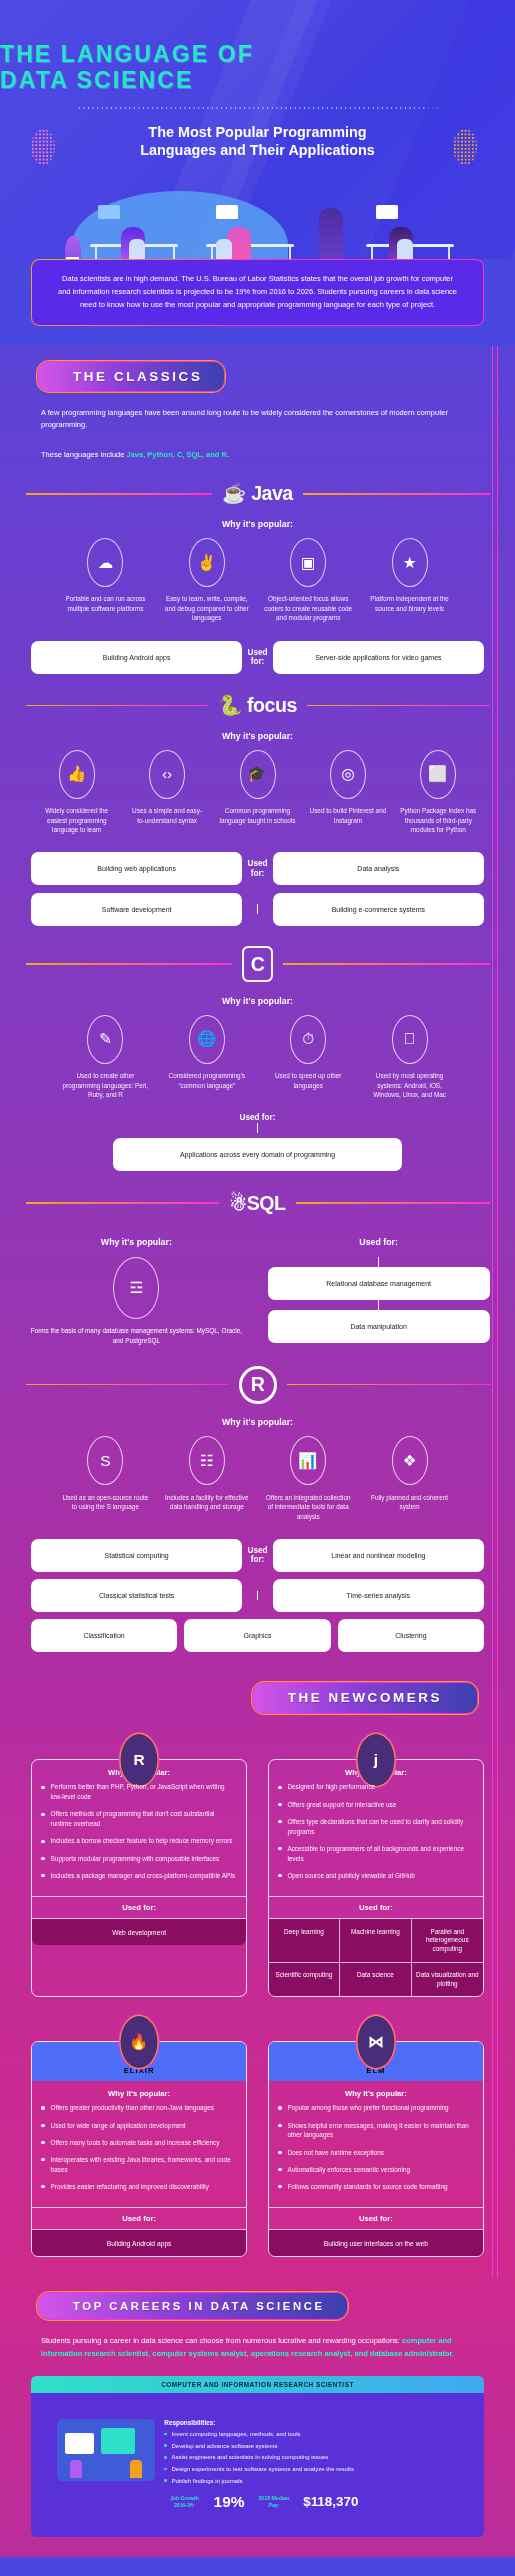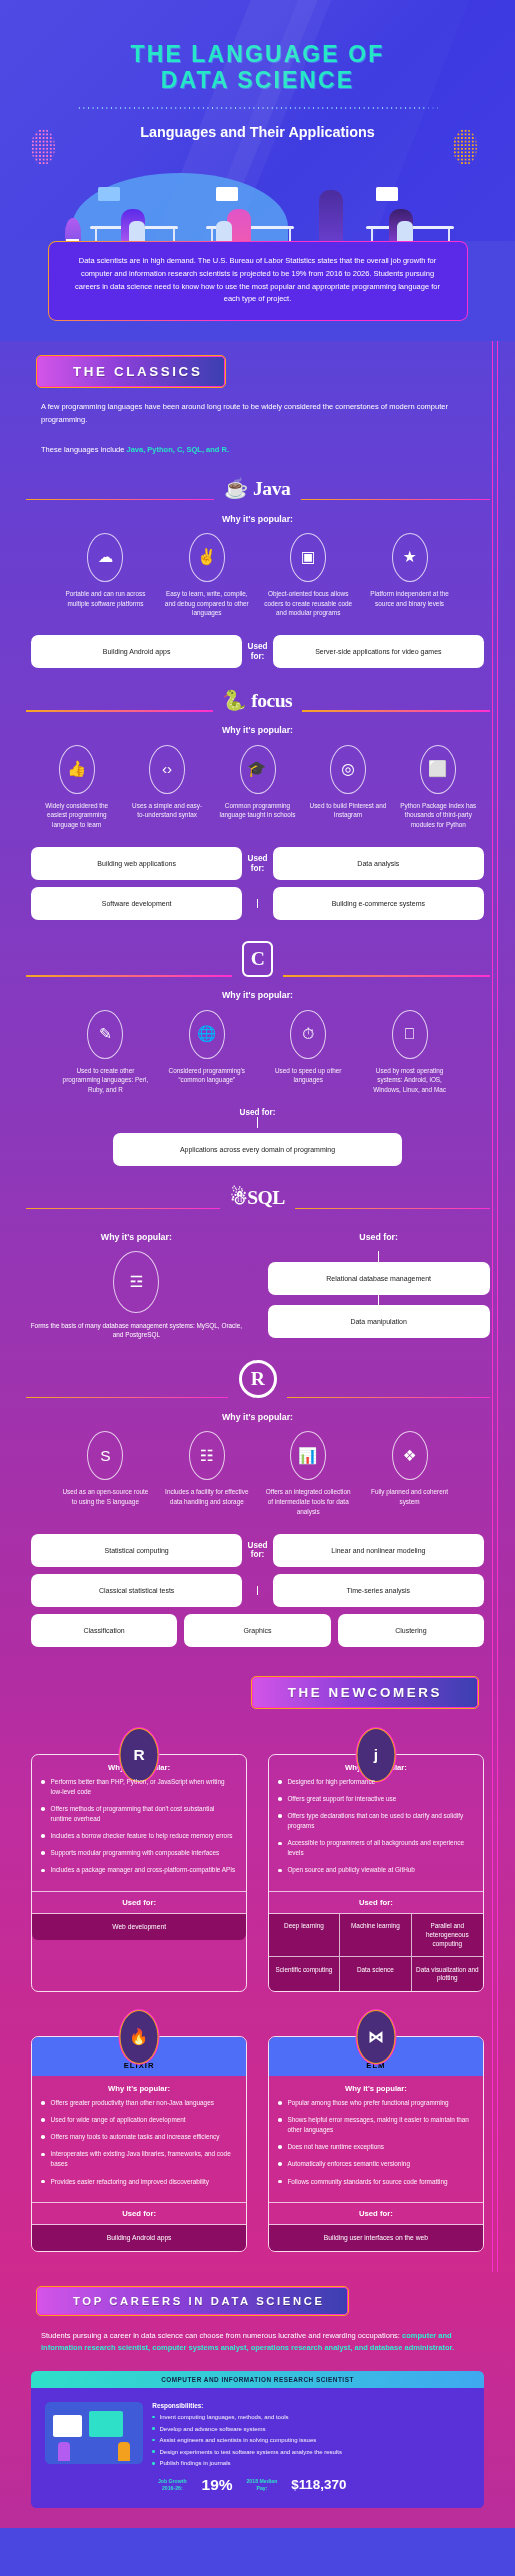--- a/index.html
+++ b/index.html
@@ -20,21 +20,21 @@
     overflow: hidden;
   }
   .hero .stripe {
     position: absolute; top:-103px; width:62px; height:618px;
     background: rgba(255,255,255,.05); transform: rotate(22deg);
   }
   .hero .s1 { left: 170px; }
   .hero .s2 { left: 216px; width:31px; background: rgba(255,255,255,.04);}
   .hero .s3 { left: 392px; width:134px; background: rgba(60,55,225,.55);}
   .hero-title {
-    text-align:center; font-size:23px; letter-spacing:2.1px;
+    font-size:23px; letter-spacing:2.1px;
     color:#25e6c6; font-weight:700; line-height:1.15;
     text-shadow: 1px 1px 0 rgba(80,200,255,.45);
     font-family:"Liberation Sans", sans-serif;
   }
   .hero-title .l2 { display:block; }
   .dotrule {
     width:361px; height:2.1px; margin:13.4px auto 0;
     background-image: radial-gradient(circle, #8fd0ff 0.8px, transparent 0.8px);
     background-size: 4.6px 2.1px;
   }
@@ -59,54 +59,54 @@
   }
   .halftone {
     position:absolute; border-radius:50%;
     background-image: radial-gradient(circle, currentColor 0.7px, transparent 0.8px);
     background-size: 3.6px 3.6px;
   }
 
   
   .intro-wrap { position:relative; background:#4a46e0; padding: 0 0 20.6px; }
   .intro-card {
-    width: 420px; margin: -9.3px auto 0; position:relative; z-index:5;
+    width: 453px; margin: -9.3px auto 0; position:relative; z-index:5;
     background:#5b2ae8; border-radius:8.2px; padding:13.4px 25px; text-align:center;
     font-size:7.5px; line-height:1.7; color:#fff;
     border:1px solid transparent;
     background-image: linear-gradient(#5b2ae8,#5b2ae8), linear-gradient(120deg,#f5a623,#ff2fd0,#ff2fd0);
     background-origin: border-box; background-clip: padding-box, border-box;
   }
 
   
   .band {
     position:relative;
     background: linear-gradient(180deg,#5b43d8 0%, #6a3fd0 15%, #7b3cc6 35%, #8c38bb 60%, #a033ae 80%, #b02da3 100%);
     padding: 5.2px 0 15.5px;
   }
   .sec-head {
     position:relative; display:inline-block; margin: 8.2px 0 0 36px;
-    padding: 8.2px 23px 8.2px 36px; border-radius:5px;
+    padding: 8.2px 23px 8.2px 36px; border-radius:13px;
     background: linear-gradient(90deg,#d455e8 0%, #8a3fd8 45%, #3b3fb0 100%);
     border:1px solid #f2a01e; box-shadow: 0 0 0 1px #ff2fd0 inset;
     font-size:13.4px; letter-spacing:2.6px; font-weight:700; color:#fff;
     text-shadow: 0.5px 0.5px 0 rgba(0,0,0,.25);
   }
   .sec-head.right { margin: 8.2px 36px 0 auto; display:block; width:fit-content; padding-right:36px;}
   .rails { position:absolute; right:14.4px; top:0; bottom:0; width:10.3px; }
   .rails i { position:absolute; top:0; bottom:0; width:1px; background:#ff2fd0; }
   .rails i.a { left:2.1px; } .rails i.b { left:6.2px; }
 
   .body-text { width:433px; margin: 13.4px auto 0; font-size:7.5px; line-height:1.7; }
   .body-text .hl { color:#25e6c6; font-weight:700; }
   .body-text .hl2 { color:#2ff0d0; font-weight:700; }
 
   
   .lang { width:464px; margin: 20.6px auto 0; }
-  .lang-logo-row { display:flex; align-items:flex-end; justify-content:center; gap:10.3px;font-family:Liberation Serif, serif; }
+  .lang-logo-row { display:flex; align-items:center; justify-content:center; gap:10.3px; }
   .lang-rule { height:1.5px; flex:1 1 auto; background:linear-gradient(90deg,#f5a623,#ff2fd0); }
   .lang-logo { font-size:19.6px; font-weight:700; color:#fff; white-space:nowrap; letter-spacing:-0.5px;}
   .why { text-align:center; font-weight:700; font-size:8.8px; margin:13.4px 0 9.3px; }
   .cards { display:flex; justify-content:center; gap:13.4px; }
   .card { width:88px; text-align:center; }
   .oval {
     width:36px; height:49px; margin:0 auto 7.2px; border-radius:50%;
     border:0.8px solid rgba(255,255,255,.75); display:flex; align-items:center; justify-content:center;
     font-size:15.5px; color:#fff;
   }
@@ -163,21 +163,21 @@
     position:relative;
     background: linear-gradient(180deg,#cf2a8e 0%, #c62b94 40%, #b92d9b 100%);
     padding: 5.2px 0 20.6px;
   }
   .career { width:453px; margin: 15.5px auto 0; position:relative; }
   .career-head {
     background:linear-gradient(90deg,#2fe0c8,#3fa8f0); color:#0d2340;
     font-weight:700; font-size:6.4px; letter-spacing:0.5px; text-align:center;
     padding:5.2px; border-radius:5.2px 5.2px 0 0;
   }
-  .career-body { background:#5a31d8; border-radius:0 0 5.2px 5.2px; display:flex; padding:14px; gap:9.3px; }
+  .career-body { background:#5a31d8; border-radius:0 0 5.2px 5.2px; display:flex; padding:26px; gap:9.3px; }
   .career-ill { width:98px; flex:0 0 98px; position:relative; }
   .ill-box { width:100%; height:62px; background:#3f5bd8; border-radius:5.2px; position:relative; overflow:hidden;}
   .ill-box .m1 { position:absolute; left:8.2px; top:13.4px; width:29px; height:21.6px; background:#fff; border-radius:2.1px;}
   .ill-box .m2 { position:absolute; left:44px; top:9.3px; width:34px; height:26px; background:#2fe0c8; border-radius:2.1px;}
   .ill-box .p1 { position:absolute; left:13.4px; bottom:3.1px; width:11.3px; height:18.5px; background:#b35cf0; border-radius:4.1px 4.1px 0 0;}
   .ill-box .p2 { position:absolute; right:13.4px; bottom:3.1px; width:11.3px; height:18.5px; background:#f2a01e; border-radius:4.1px 4.1px 0 0;}
   .career-main { flex:1 1 auto; }
   .career-main h4 { font-size:6.4px; font-weight:700; margin-bottom:4.1px; }
   .career-main ul { list-style:none; }
   .career-main li { position:relative; padding-left:7.2px; font-size:6px; line-height:1.5; margin-bottom:2.6px; color:rgba(255,255,255,.95);}
@@ -199,20 +199,21 @@
     <div class="stripe s3"></div>
     <div class="halftone" style="color:#ff7ad0; left:31px; top:129px; width:24px; height:36px;"></div>
     <div class="halftone" style="color:#f5a623; left:453px; top:129px; width:24px; height:36px;"></div>
 
     <h1 class="hero-title">
       <span>THE LANGUAGE OF</span>
       <span class="l2">DATA SCIENCE</span>
     </h1>
     <div class="dotrule"></div>
     <div class="hero-sub">
+      <div>The Most Popular Programming</div>
       <div>Languages and Their Applications</div>
     </div>
 
     <div class="hero-art">
       <div class="blob"></div>
       <div class="plant"></div>
       <div class="pot"></div>
 
       <div class="screen" style="left:98px; bottom:49px;"></div>
       <div class="desk" style="left:90px;"></div>

